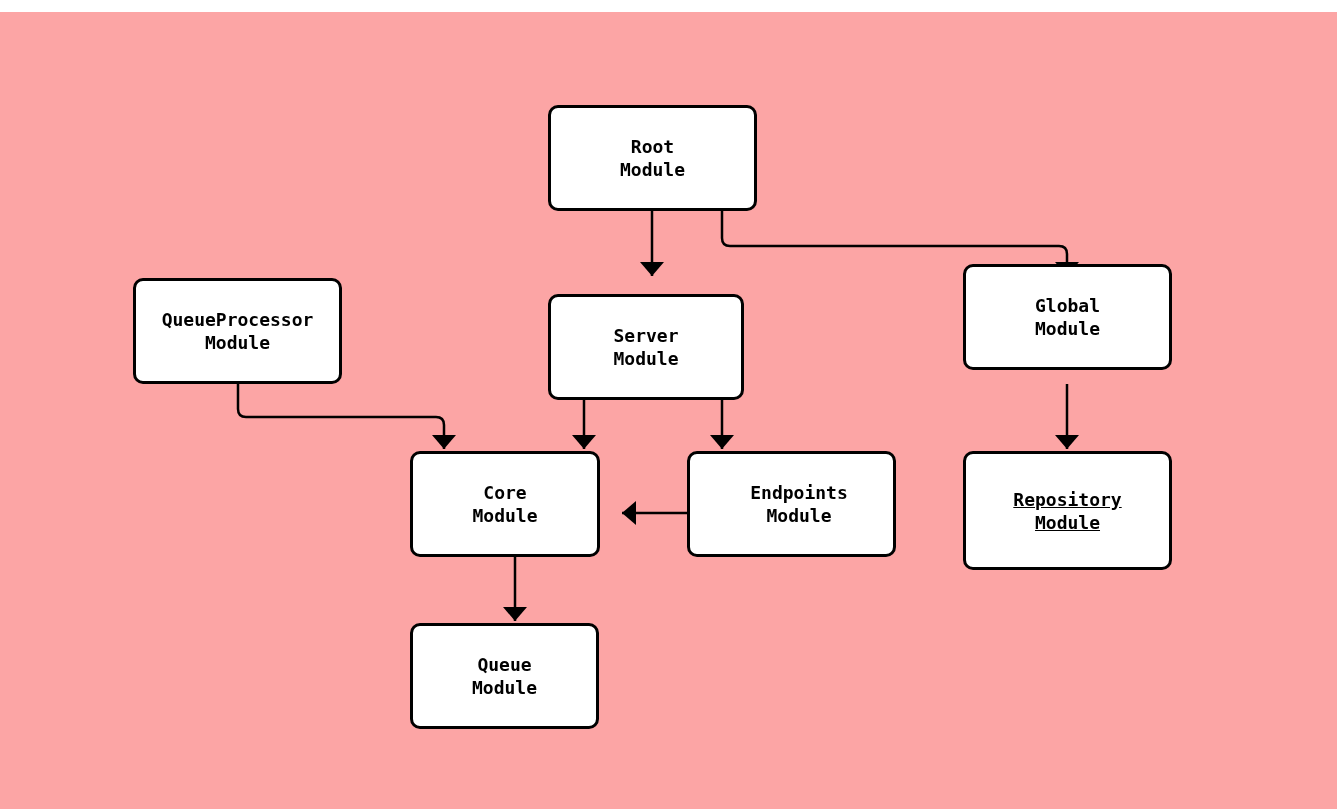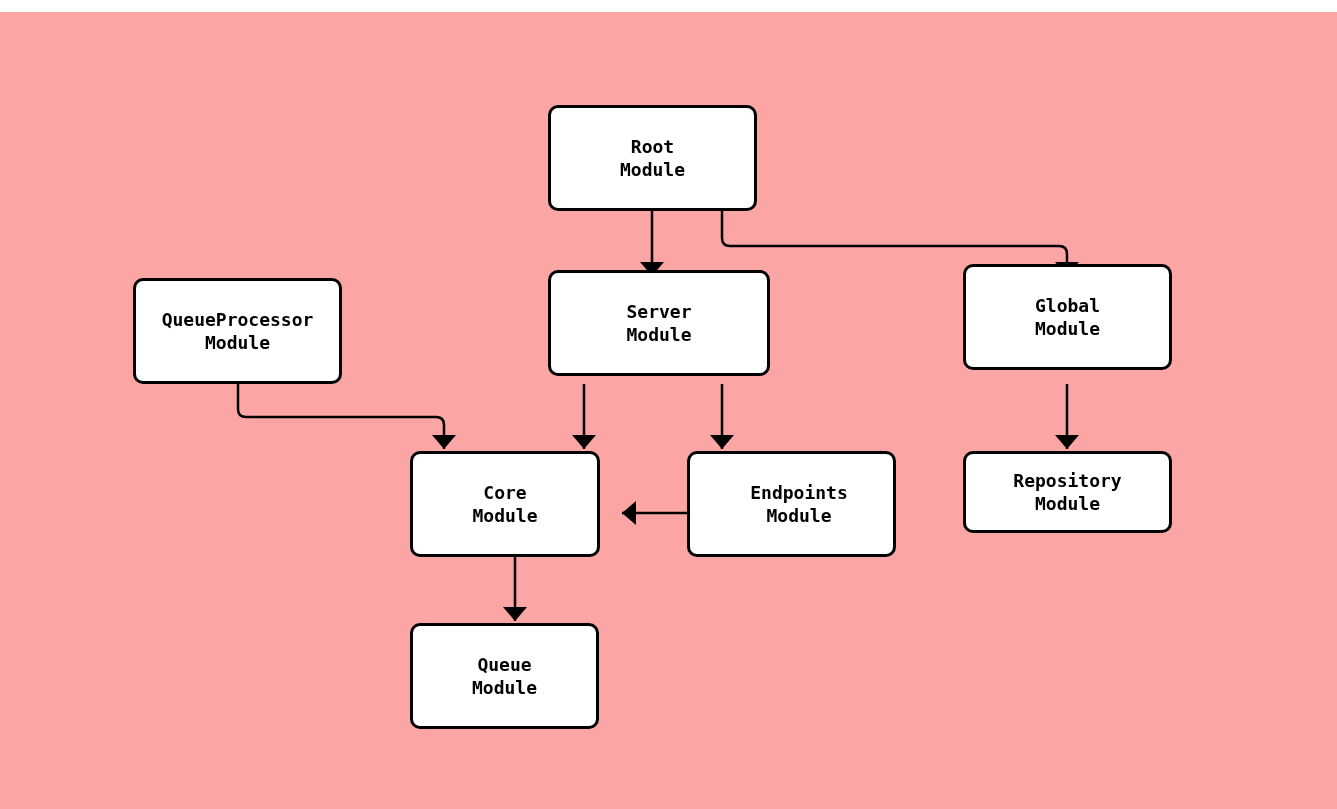--- a/index.html
+++ b/index.html
@@ -78,37 +78,37 @@
   </svg>
   <div class="node-layer">
       <div class="node" style="left: 548px; top: 93px; width: 209px; height: 106px;">
         <span class="node-label">Root
 Module</span>
       </div>
       <div class="node" style="left: 133px; top: 266px; width: 209px; height: 106px; justify-content: center;">
         <span class="node-label">QueueProcessor
 Module</span>
       </div>
-      <div class="node" style="left: 548px; top: 258px; width: 222px; height: 106px;">
+      <div class="node" style="left: 548px; top: 282px; width: 196px; height: 106px;">
         <span class="node-label">Server
 Module</span>
       </div>
       <div class="node" style="left: 963px; top: 252px; width: 209px; height: 106px;">
         <span class="node-label">Global
 Module</span>
       </div>
       <div class="node" style="left: 410px; top: 439px; width: 190px; height: 106px;">
         <span class="node-label">Core
 Module</span>
       </div>
       <div class="node" style="left: 687px; top: 439px; width: 209px; height: 106px; padding-left: 15px;">
         <span class="node-label">Endpoints
 Module</span>
       </div>
-      <div class="node" style="left: 963px; top: 439px; width: 209px; height: 82px;">
+      <div class="node" style="left: 963px; top: 439px; width: 209px; height: 119px; text-decoration: underline;">
         <span class="node-label">Repository
 Module</span>
       </div>
       <div class="node" style="left: 410px; top: 611px; width: 189px; height: 106px;">
         <span class="node-label">Queue
 Module</span>
       </div>
     </div>
 </div>
 

